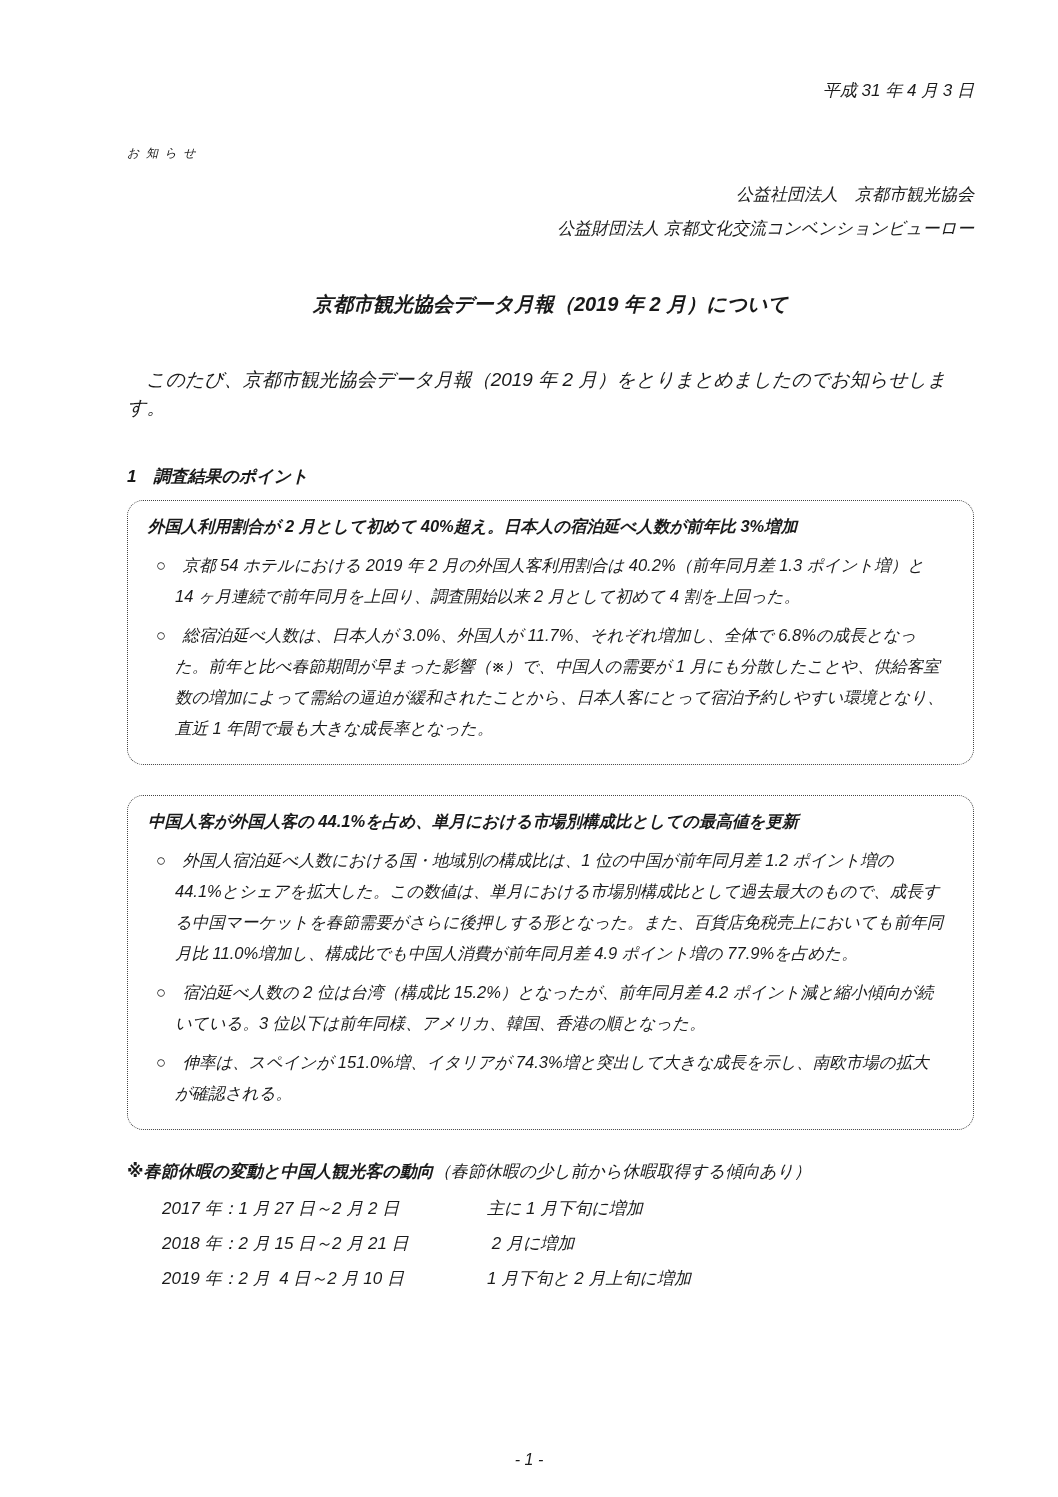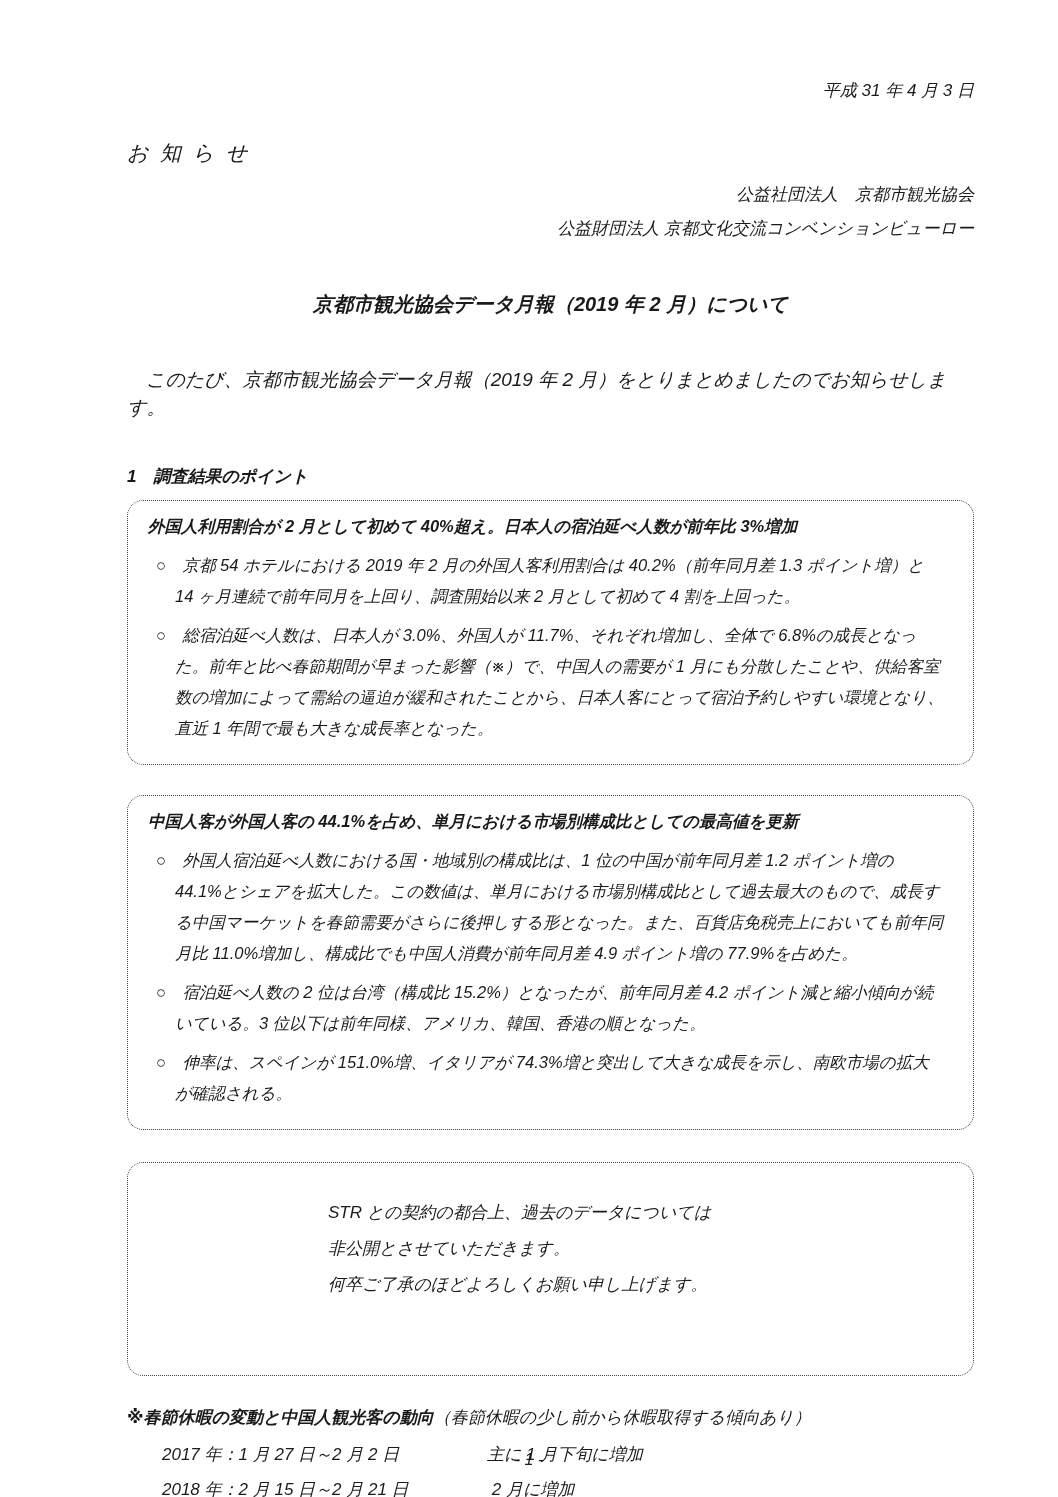--- a/index.html
+++ b/index.html
@@ -22,21 +22,21 @@
     padding: 78px 84px 0 127px;
     font-style: italic;
   }
   .date-line {
     text-align: right;
     font-size: 17px;
     line-height: 26px;
   }
   .notice-label {
     margin-top: 36px;
-    font-size: 21px;
+    font-size: 12px;
     letter-spacing: 0.55em;
     line-height: 26px;
   }
   .org-lines {
     margin-top: 12px;
     text-align: right;
     font-size: 17px;
     line-height: 34px;
   }
   .doc-title {
@@ -140,25 +140,20 @@
     <p class="bullet">○　総宿泊延べ人数は、日本人が 3.0%、外国人が 11.7%、それぞれ増加し、全体で 6.8%の成長となった。前年と比べ春節期間が早まった影響（※）で、中国人の需要が 1 月にも分散したことや、供給客室数の増加によって需給の逼迫が緩和されたことから、日本人客にとって宿泊予約しやすい環境となり、直近 1 年間で最も大きな成長率となった。</p>
   </div>
 
   <div class="round-box box-2">
     <div class="box-headline">中国人客が外国人客の 44.1%を占め、単月における市場別構成比としての最高値を更新</div>
     <p class="bullet">○　外国人宿泊延べ人数における国・地域別の構成比は、1 位の中国が前年同月差 1.2 ポイント増の 44.1%とシェアを拡大した。この数値は、単月における市場別構成比として過去最大のもので、成長する中国マーケットを春節需要がさらに後押しする形となった。また、百貨店免税売上においても前年同月比 11.0%増加し、構成比でも中国人消費が前年同月差 4.9 ポイント増の 77.9%を占めた。</p>
     <p class="bullet">○　宿泊延べ人数の 2 位は台湾（構成比 15.2%）となったが、前年同月差 4.2 ポイント減と縮小傾向が続いている。3 位以下は前年同様、アメリカ、韓国、香港の順となった。</p>
     <p class="bullet">○　伸率は、スペインが 151.0%増、イタリアが 74.3%増と突出して大きな成長を示し、南欧市場の拡大が確認される。</p>
   </div>
 
-  <div class="note-box">
-    <div class="note-line">STR との契約の都合上、過去のデータについては</div>
-    <div class="note-line">非公開とさせていただきます。</div>
-    <div class="note-line">何卒ご了承のほどよろしくお願い申し上げます。</div>
-  </div>
 
   <div class="footnote">
     <div class="footnote-heading">
       <span class="fh-bold">※春節休暇の変動と中国人観光客の動向</span><span>（春節休暇の少し前から休暇取得する傾向あり）</span>
     </div>
     <div class="footnote-rows">
       <div class="footnote-row">
         <span class="range">2017 年：1 月 27 日～2 月 2 日</span>
         <span class="note">主に 1 月下旬に増加</span>
       </div>

